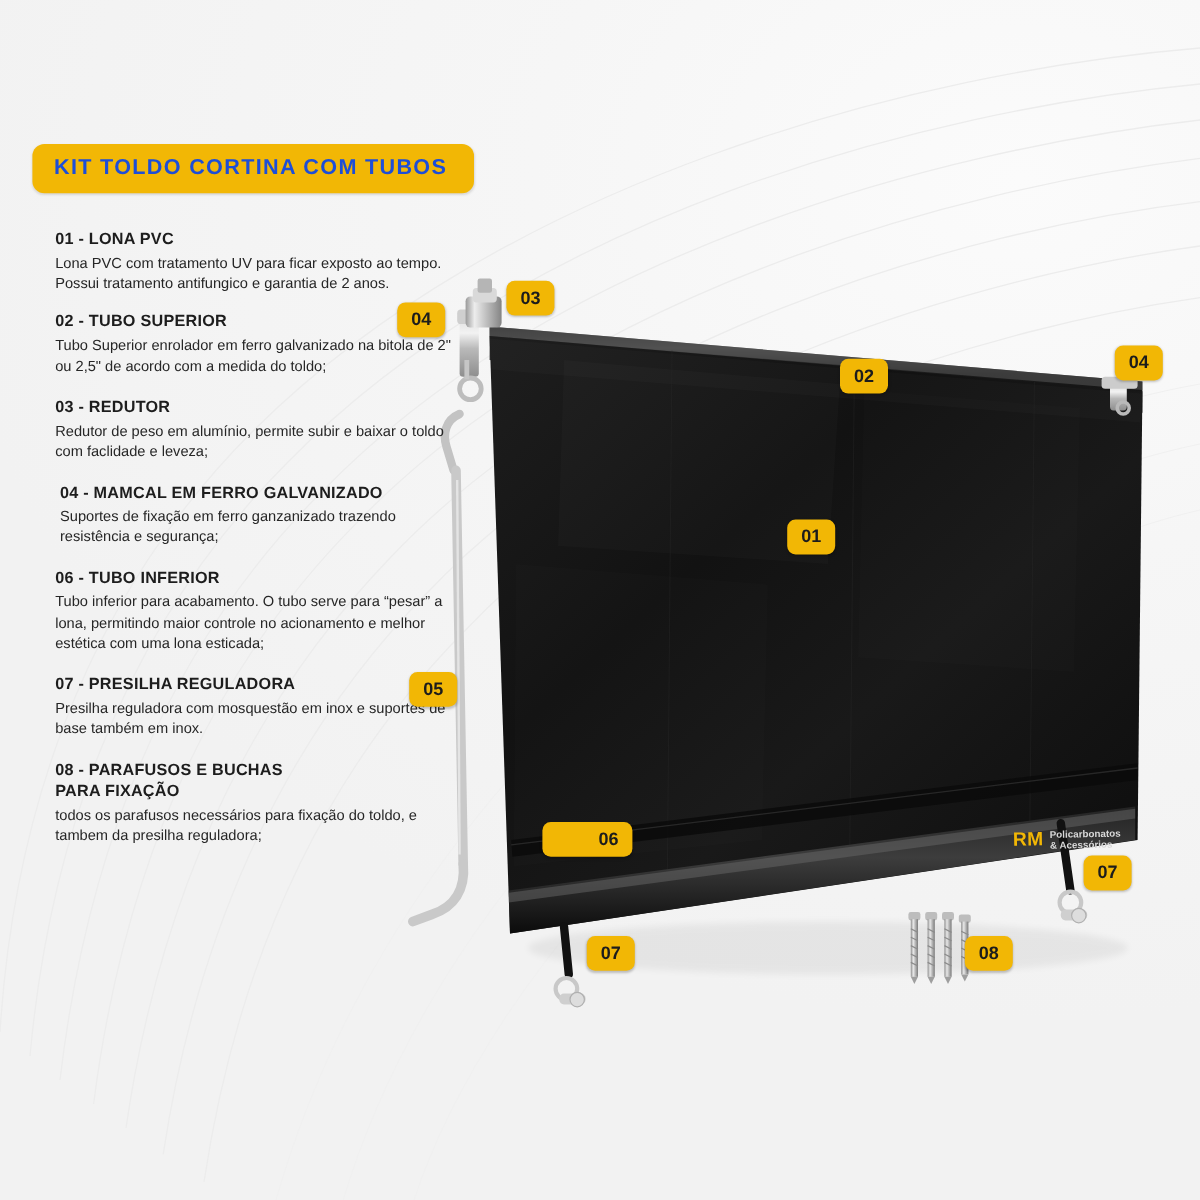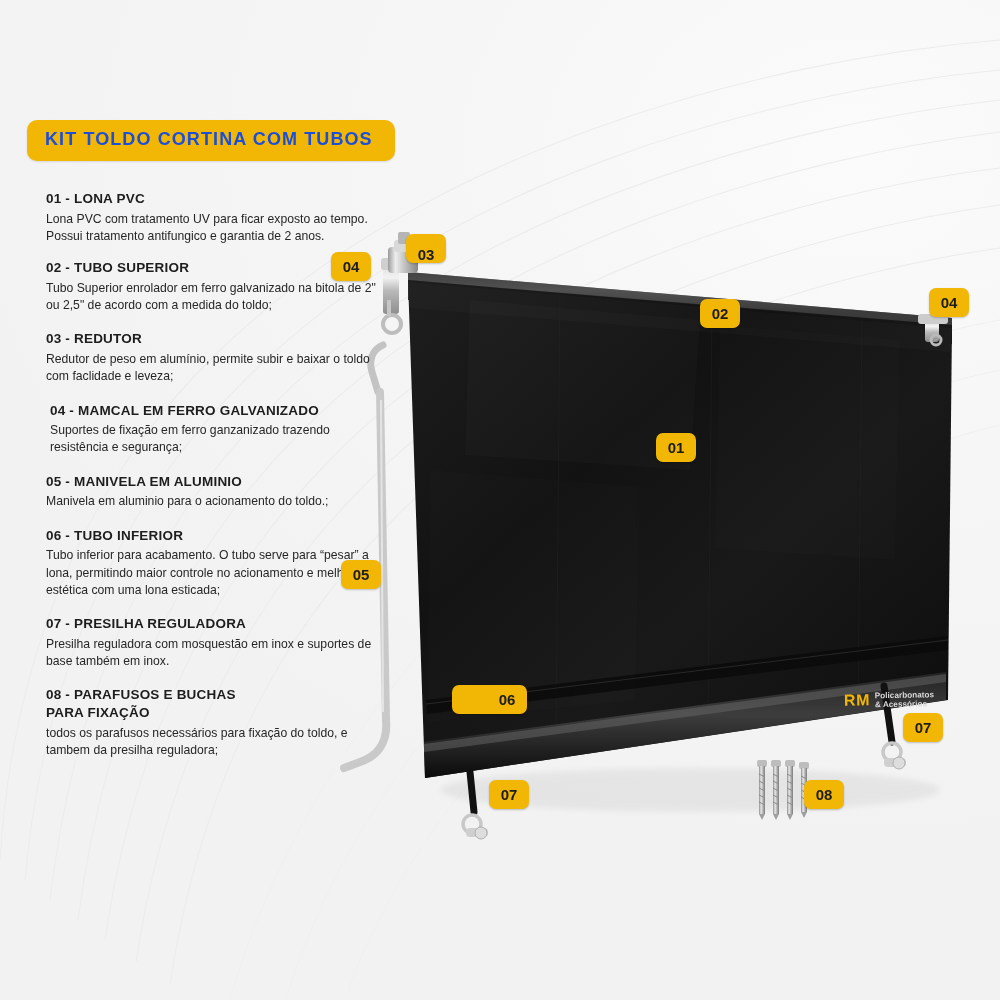--- a/index.html
+++ b/index.html
@@ -282,40 +282,36 @@
       <p>Tubo Superior enrolador em ferro galvanizado na bitola de 2" ou 2,5" de acordo com a medida do toldo;</p>
     </div>
     <div class="spec sp3">
       <h3>03 - REDUTOR</h3>
       <p>Redutor de peso em alumínio, permite subir e baixar o toldo com faclidade e leveza;</p>
     </div>
     <div class="spec sp4">
       <h3>04 - MAMCAL  EM FERRO GALVANIZADO</h3>
       <p>Suportes de fixação em ferro ganzanizado trazendo resistência e segurança;</p>
     </div>
-    <div class="spec sp5">
-      <h3>05 - MANIVELA EM ALUMINIO</h3>
-      <p>Manivela em aluminio para o acionamento do toldo.;</p>
-    </div>
     <div class="spec sp6">
       <h3>06 - TUBO INFERIOR</h3>
       <p>Tubo inferior para acabamento. O tubo serve para “pesar” a lona, permitindo maior controle no acionamento e melhor estética com uma lona esticada;</p>
     </div>
     <div class="spec sp7">
       <h3>07 - PRESILHA REGULADORA</h3>
       <p>Presilha reguladora com mosquestão em inox e suportes de base também em inox.</p>
     </div>
     <div class="spec sp8">
       <h3 style="white-space:pre-line">08 - PARAFUSOS E BUCHAS
 PARA FIXAÇÃO</h3>
       <p>todos os parafusos necessários para fixação do toldo, e tambem da presilha reguladora;</p>
     </div>
   </div>
 
-  <div class="callout" style="left:406px;top:234px;align-items:flex-end;">
+  <div class="callout" style="left:422px;top:234px;">
       <span>03</span>
     </div>
   <div class="callout" style="left:331px;top:252px;">
       <span>04</span>
     </div>
   <div class="callout" style="left:700px;top:299px;">
       <span>02</span>
     </div>
   <div class="callout" style="left:929px;top:288px;">
       <span>04</span>

